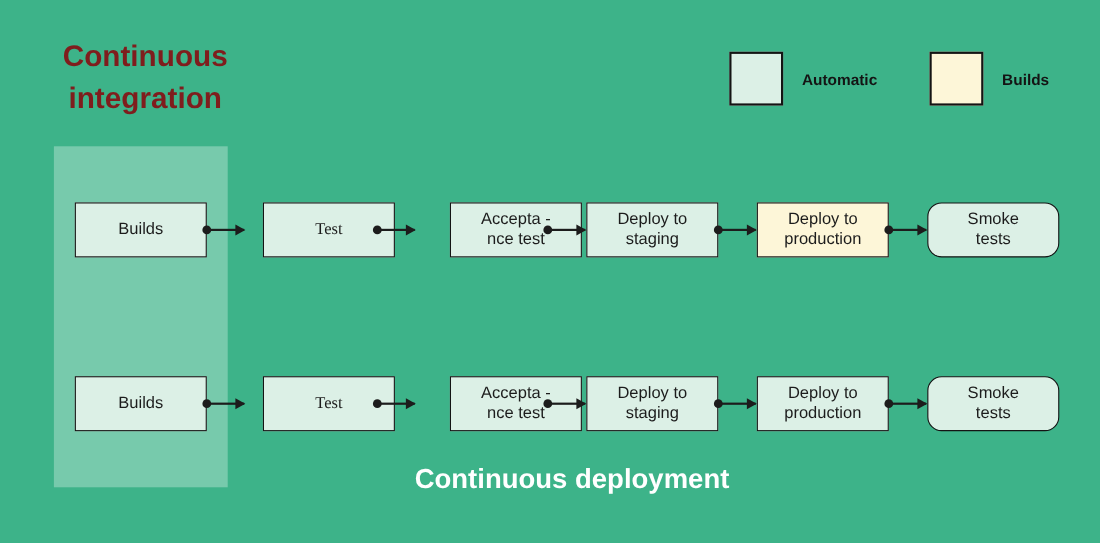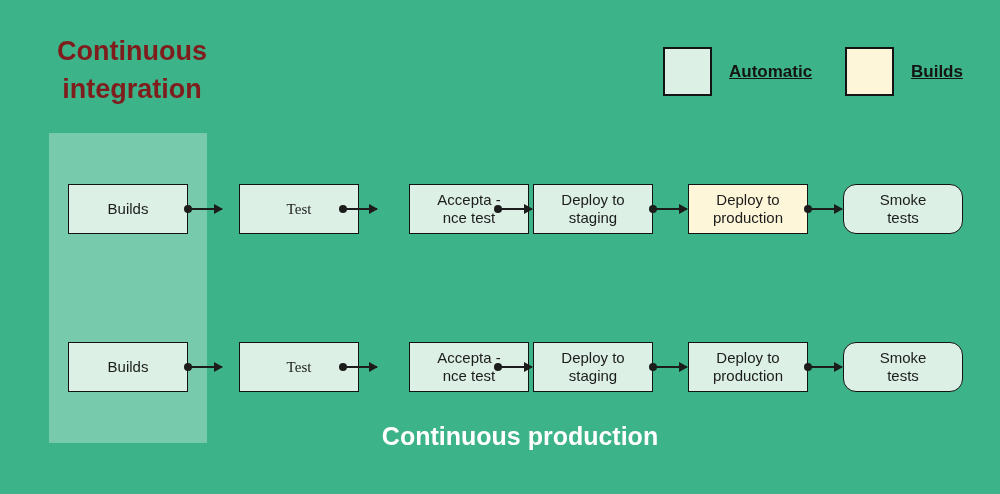--- a/index.html
+++ b/index.html
@@ -20,21 +20,21 @@
   .legend-item{
     position:absolute;top:47px;display:flex;align-items:center;
   }
   .legend-item.li-automatic{left:663px;}
   .legend-item.li-manual{left:845px;}
   .swatch{
     width:45px;height:45px;border:2px solid #141414;box-sizing:content-box;
     flex:0 0 auto;
   }
   .legend-label{
-    margin-left:17px;font-size:17px;font-weight:700;color:#141414;text-decoration:underline;
+    margin-left:17px;font-size:14px;font-weight:700;color:#141414;
   }
   .automatic{background:#dcf0e6;}
   .manual{background:#fdf6d8;}
   .stage{
     position:absolute;width:120px;height:50px;box-sizing:border-box;
     border:1.5px solid #141414;
     display:flex;align-items:center;justify-content:center;
     text-align:center;font-size:15px;line-height:1.2;color:#1c1c1c;
     white-space:pre-line;
   }
@@ -108,15 +108,15 @@
 production</div>
   <div class="stage automatic r2 c5">Smoke
 tests</div>
 
   <div class="arrow r2 p0"></div>
   <div class="arrow r2 p1"></div>
   <div class="arrow r2 p2"></div>
   <div class="arrow r2 p3"></div>
   <div class="arrow r2 p4"></div>
 
-  <div class="pipeline-label pl-deployment">Continuous production</div>
+  <div class="pipeline-label pl-deployment">Continuous deployment</div>
 
 </div>
 
 </body></html>

